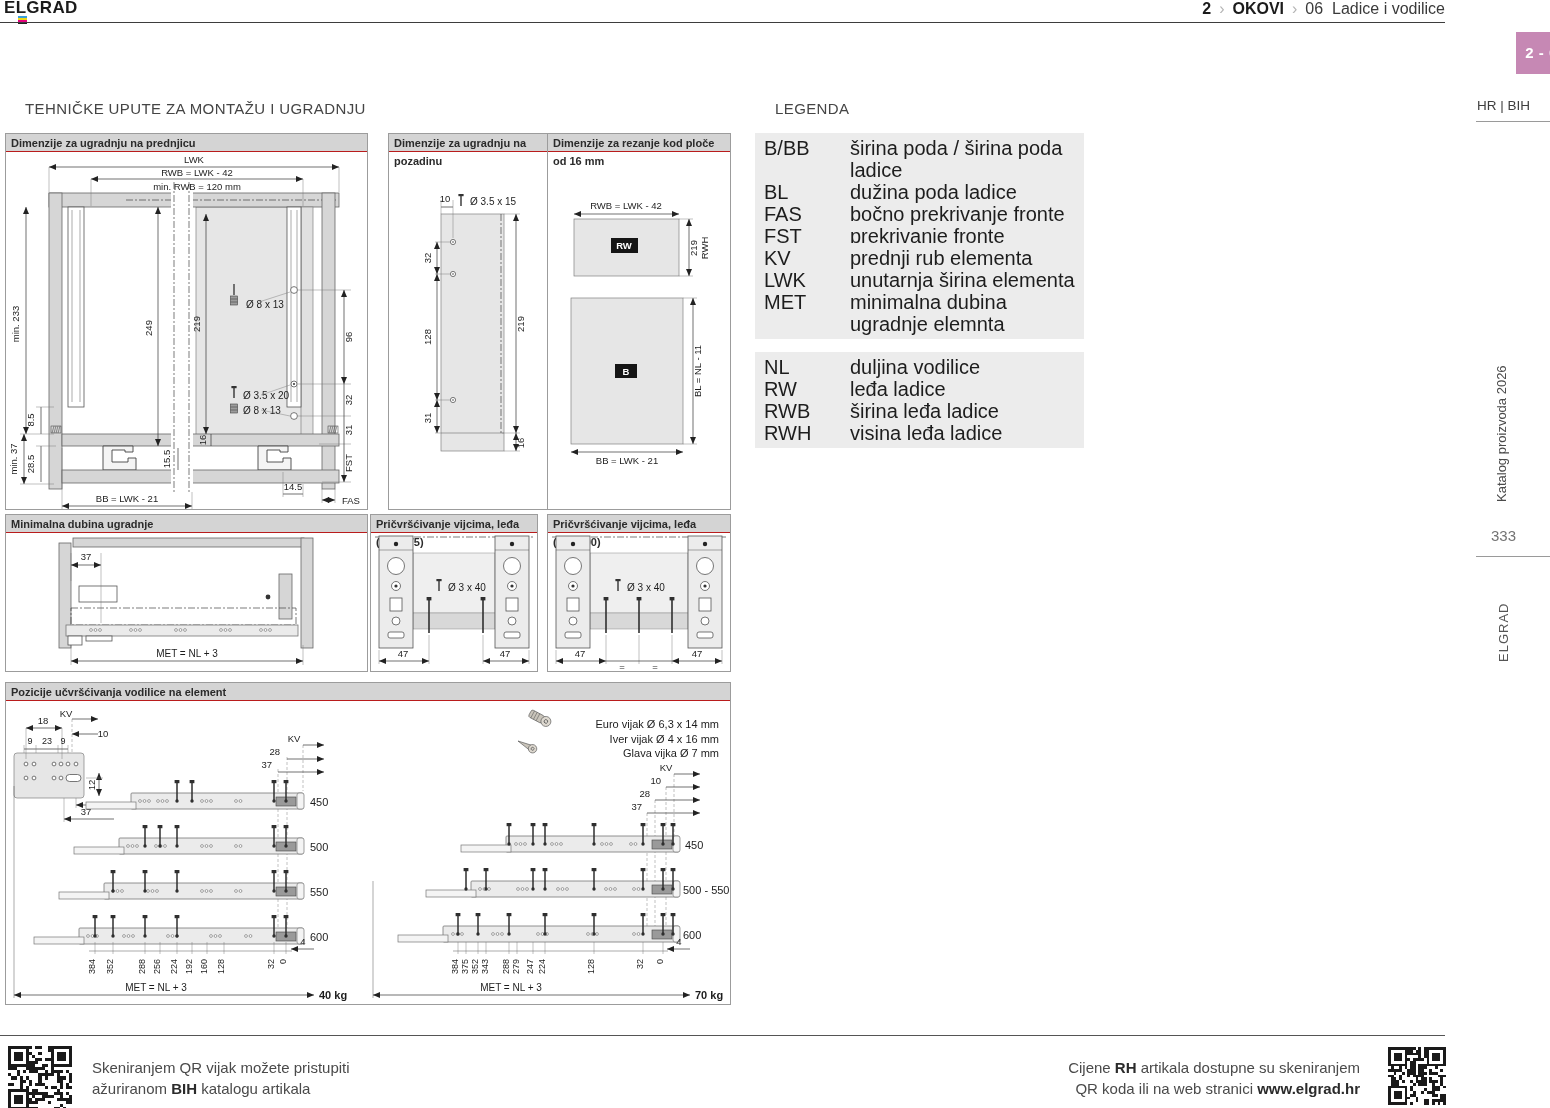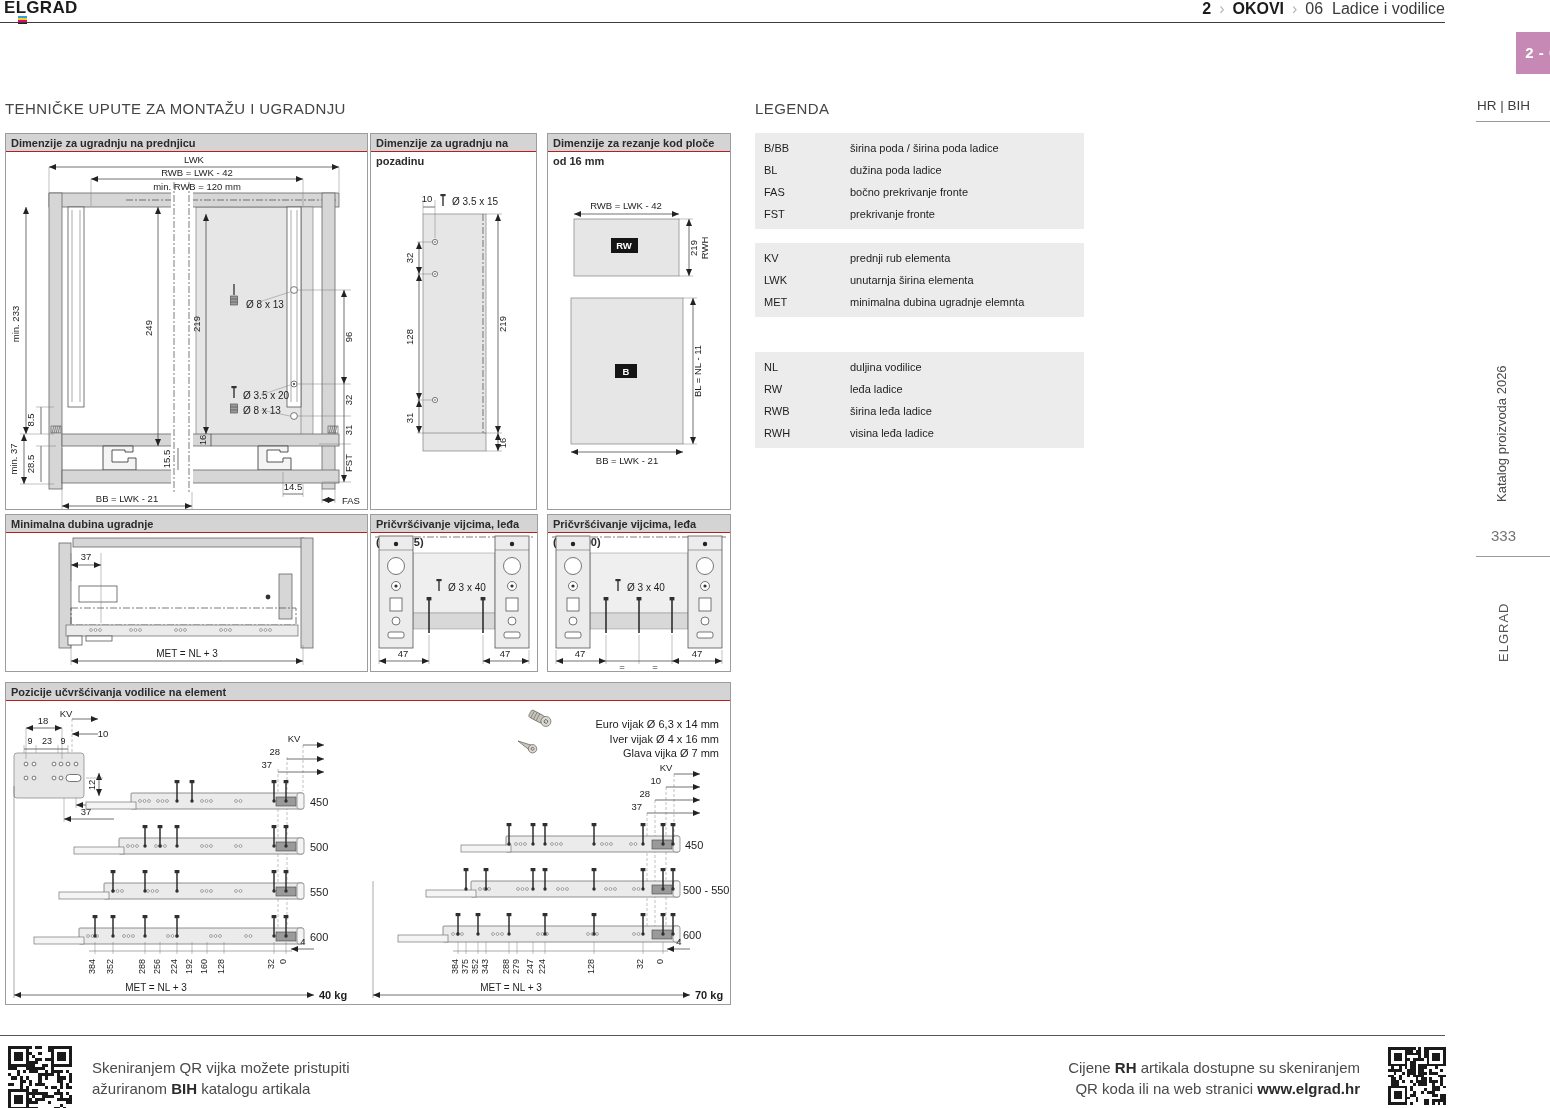--- a/index.html
+++ b/index.html
@@ -20,25 +20,25 @@
          font-size:15px;font-weight:bold;text-align:center;line-height:42px;letter-spacing:.5px;margin-left:40px;}
   .lang{position:absolute;left:1477px;top:98px;font-size:13.5px;color:#3f3f3f;}
   .srule1{position:absolute;left:1476px;top:121px;width:74px;border-top:1px solid #9a9a9a;}
   .vtext{writing-mode:vertical-rl;transform:rotate(180deg);font-size:13px;color:#4a4a4a;}
   .catalogv{position:absolute;left:1494px;top:332px;height:170px;}
   .pageno{position:absolute;left:1491px;top:527px;font-size:15px;color:#737373;}
   .srule2{position:absolute;left:1476px;top:556px;width:74px;border-top:1px solid #9a9a9a;}
   .brandv{position:absolute;left:1496px;top:596px;height:66px;letter-spacing:1px;color:#555;}
 
   
-  .sect{position:absolute;font-size:15px;color:#454545;letter-spacing:.4px;}
+  .sect{position:absolute;font-size:15px;color:#454545;letter-spacing:.4px;margin-left:20px;}
 
   
   .lgroup{position:absolute;left:755px;width:329px;background:#ececec;padding:4px 0;}
-  .lrow{display:flex;font-size:11px;line-height:22px;align-items:flex-end;}
+  .lrow{display:flex;font-size:20px;line-height:22px;}
   .labbr{width:78px;padding-left:9px;flex:none;}
   .ldesc{flex:1;margin-left:8px;}
 
   
   .panel{position:absolute;border:1px solid #9c9c9c;background:#fff;box-sizing:border-box;}
   .phead{height:18px;line-height:18px;background:#d4d4d4;border-bottom:1px solid #b91c1c;
          font-size:11px;font-weight:bold;color:#2b2b2b;padding-left:5px;box-sizing:border-box;}
   .panel svg{display:block;}
 
   
@@ -300,21 +300,21 @@
       <line x1="316" y1="337" x2="316" y2="351" class="ext"></line>
         <line x1="329" y1="337" x2="329" y2="351" class="ext"></line>
       <text x="336" y="352">FAS</text>
       <line x1="56" y1="354" x2="186" y2="354" class="dim" marker-start="url(#mb)" marker-end="url(#ma)"></line>
       <line x1="56" y1="296" x2="56" y2="357" class="ext"></line>
         <line x1="186" y1="340" x2="186" y2="357" class="ext"></line>
       <text x="121" y="350" class="mid">BB = LWK - 21</text>
     </svg>
   </div>
 
-  <div class="panel" style="left:370px;top:133px;width:167px;height:377px">
+  <div class="panel" style="left:388px;top:133px;width:167px;height:377px">
     <div class="phead">Dimenzije za ugradnju na pozadinu</div>
     <svg viewBox="0 0 173 358" width="173" height="358">
       <rect x="52" y="62" width="63" height="237" class="fill-lg"></rect>
       <line x1="52" y1="281" x2="115" y2="281" class="thin"></line>
       <line x1="112" y1="62" x2="112" y2="281" class="dash"></line>
       <use href="#hole" x="64" y="90"></use>
         <use href="#hole" x="64" y="122"></use>
         <use href="#hole" x="64" y="248"></use>
       <line x1="52" y1="55" x2="64" y2="55" class="dim"></line>
       <line x1="52" y1="48" x2="52" y2="62" class="ext"></line>
@@ -893,21 +893,21 @@
         <rect x="2" y="2" width="3" height="3"></rect>
         <rect x="14" y="0" width="7" height="7"></rect>
         <rect x="15" y="1" width="5" height="5" fill="#fff"></rect>
         <rect x="16" y="2" width="3" height="3"></rect>
         <rect x="0" y="14" width="7" height="7"></rect>
         <rect x="1" y="15" width="5" height="5" fill="#fff"></rect>
         <rect x="2" y="16" width="3" height="3"></rect>
       </svg>
   </div>
   <div class="ftext" style="left:92px;top:1057px">
-    <div><span>Skeniranjem QR vijka možete pristupiti</span></div>
+    <div><span>Skeniranjem QR vijak možete pristupiti</span></div>
     <div><span>ažuriranom </span><b>BIH</b><span> katalogu artikala</span></div>
   </div>
   <div class="ftext" style="right:190px;top:1057px;text-align:right">
     <div><span>Cijene </span><b>RH</b><span> artikala dostupne su skeniranjem</span></div>
     <div><span>QR koda ili na web stranici </span><b>www.elgrad.hr</b></div>
   </div>
   <div class="qrbox" style="left:1388px;top:1046px;width:58px;height:60px">
     <svg class="qr" viewBox="0 0 21 21" shape-rendering="crispEdges">
         <rect x="7" y="0" width="1" height="1"></rect>
         <rect x="8" y="0" width="1" height="1"></rect>

